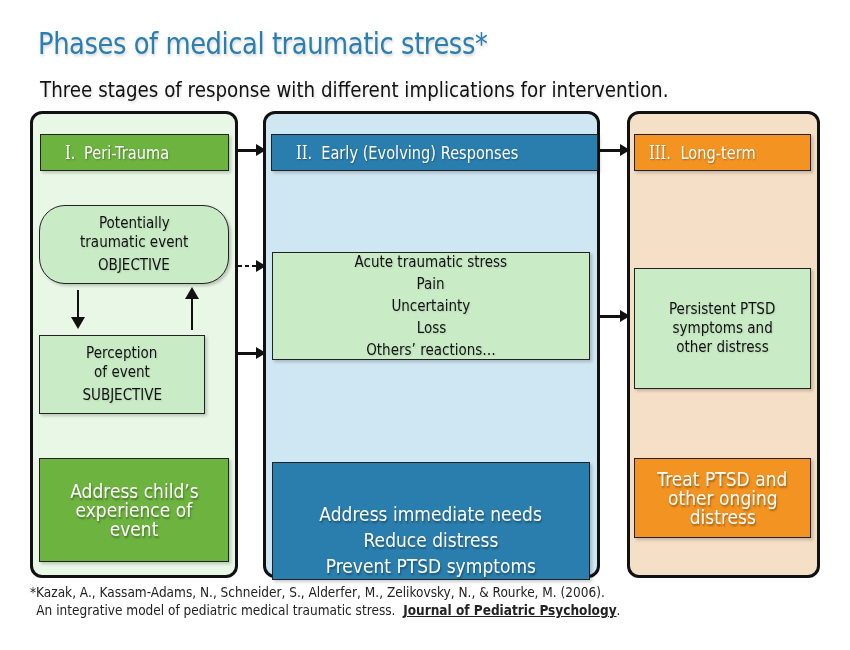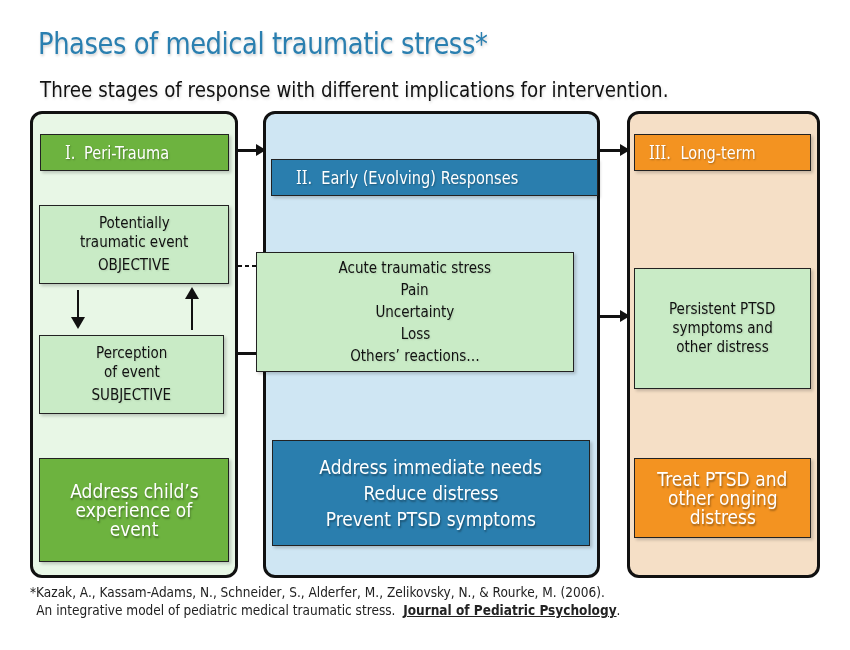--- a/index.html
+++ b/index.html
@@ -82,54 +82,54 @@
 </head>
 <body>
 
 <div class="title">Phases of medical traumatic stress*</div>
 <div class="subtitle">Three stages of response with different implications for intervention.</div>
 
 <div class="panel p1"></div>
 <div class="box hdr green-hdr" style="left:40px; top:134px; width:189px; height:37px;">
   <span><span class="roman">I.</span><span>Peri-Trauma</span></span>
 </div>
-<div class="box light" style="left:39px; top:205px; width:190px; height:79px;">
+<div class="box light" style="left:39px; top:205px; width:190px; height:79px;border-radius:26px;">
   <span>Potentially</span>
   <span>traumatic event</span>
   <span class="gap">OBJECTIVE</span>
 </div>
 <div class="varrow down" style="left:77px; top:290px; height:29px;"></div>
 <div class="varrow up" style="left:191px; top:297px; height:33px;"></div>
-<div class="box light" style="left:39px; top:335px; width:185px; height:79px;">
+<div class="box light" style="left:39px; top:335px; width:166px; height:79px;">
   <span>Perception</span>
   <span>of event</span>
   <span class="gap">SUBJECTIVE</span>
 </div>
 <div class="box action green" style="left:39px; top:458px; width:190px; height:104px;">
   <span>Address child’s</span>
   <span>experience of</span>
   <span>event</span>
 </div>
 
 <div class="arrow" style="left:238px; top:149px; width:20px;"></div>
 <div class="arrow dashed" style="left:238px; top:265px; width:20px;"></div>
 <div class="arrow" style="left:238px; top:352px; width:20px;"></div>
 
 <div class="panel p2"></div>
-<div class="box hdr blue-hdr" style="left:271px; top:134px; width:327px; height:37px;margin-top:25px;">
+<div class="box hdr blue-hdr" style="left:271px; top:134px; width:327px; height:37px;">
   <span><span class="roman">II.</span><span>Early (Evolving) Responses</span></span>
 </div>
-<div class="box light" style="left:256px; top:252px; width:318px; height:120px;">
+<div class="box light" style="left:272px; top:252px; width:318px; height:108px;">
   <span>Acute traumatic stress</span>
   <span style="margin-top:3px">Pain</span>
   <span style="margin-top:3px">Uncertainty</span>
   <span style="margin-top:3px">Loss</span>
   <span style="margin-top:3px">Others’ reactions…</span>
 </div>
-<div class="box action blue" style="left:272px; top:440px; width:318px; height:106px;">
+<div class="box action blue" style="left:272px; top:462px; width:318px; height:118px;justify-content:flex-end;">
   <span>Address immediate needs</span>
   <span>Reduce distress</span>
   <span>Prevent PTSD symptoms</span>
 </div>
 
 <div class="arrow" style="left:600px; top:149px; width:22px;"></div>
 <div class="arrow" style="left:600px; top:315px; width:22px;"></div>
 
 <div class="panel p3"></div>
 <div class="box hdr orange-hdr" style="left:634px; top:134px; width:177px; height:37px; padding-left:14px;">

